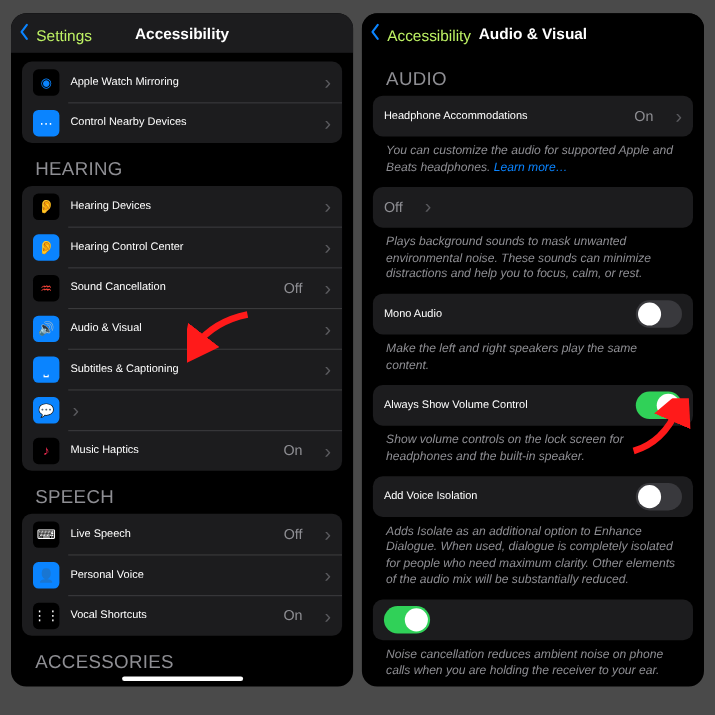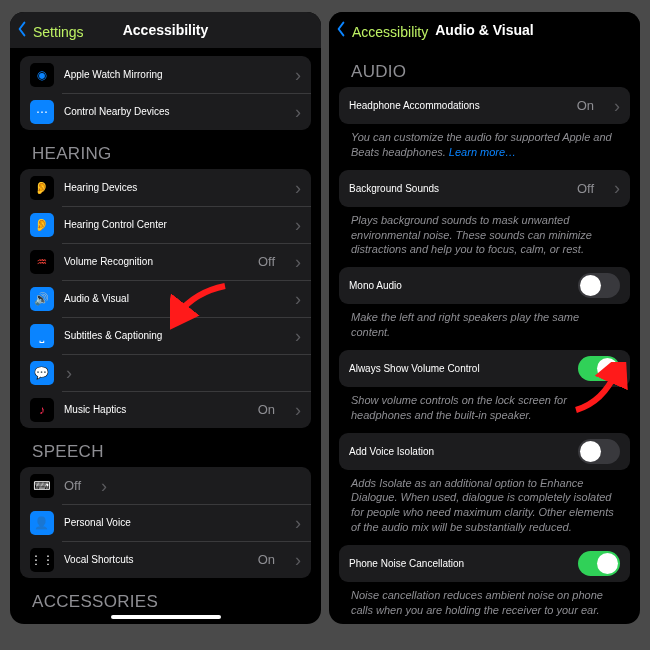--- a/index.html
+++ b/index.html
@@ -177,21 +177,21 @@
           <span class="label">Hearing Devices</span>
           <span class="chev">›</span>
         </div>
         <div class="row">
           <div class="icon" style="background: rgb(10, 132, 255); color: rgb(255, 255, 255);">👂</div>
           <span class="label">Hearing Control Center</span>
           <span class="chev">›</span>
         </div>
         <div class="row">
           <div class="icon" style="background: rgb(0, 0, 0); color: rgb(255, 69, 58);">♒︎</div>
-          <span class="label">Volume Recognition</span>
+          <span class="label">Sound Cancellation</span>
           <span class="value">Off</span>
           <span class="chev">›</span>
         </div>
         <div class="row">
           <div class="icon" style="background: rgb(10, 132, 255); color: rgb(255, 255, 255);">🔊</div>
           <span class="label">Audio &amp; Visual</span>
           <span class="chev">›</span>
         </div>
         <div class="row">
           <div class="icon" style="background: rgb(10, 132, 255); color: rgb(255, 255, 255);">⎵</div>
@@ -207,20 +207,21 @@
           <span class="label">Music Haptics</span>
           <span class="value">On</span>
           <span class="chev">›</span>
         </div>
       </div>
 
     <div class="section-header">SPEECH</div>
     <div class="group" id="left-group-speech">
         <div class="row">
           <div class="icon" style="background: rgb(0, 0, 0); color: rgb(255, 255, 255);">⌨︎</div>
+          <span class="label">Live Speech</span>
           <span class="value">Off</span>
           <span class="chev">›</span>
         </div>
         <div class="row">
           <div class="icon" style="background: rgb(10, 132, 255); color: rgb(255, 255, 255);">👤</div>
           <span class="label">Personal Voice</span>
           <span class="chev">›</span>
         </div>
         <div class="row">
           <div class="icon" style="background: rgb(0, 0, 0); color: rgb(255, 255, 255);">⋮⋮</div>
@@ -271,21 +272,20 @@
         <span class="value">On</span>
         <span class="chev">›</span>
       </div>
     </div>
     <div class="footer-text">
       <span>You can customize the audio for supported Apple and Beats headphones. </span><span class="link">Learn more…</span>
     </div>
 
     <div class="group mtop">
       <div class="row">
-        <span class="label">Background Sounds</span>
         <span class="value">Off</span>
         <span class="chev">›</span>
       </div>
     </div>
     <div class="footer-text">Plays background sounds to mask unwanted environmental noise. These sounds can minimize distractions and help you to focus, calm, or rest.</div>
 
     <div class="group mtop">
       <div class="row">
         <span class="label">Mono Audio</span>
         <div class="toggle off">
@@ -310,21 +310,20 @@
         <span class="label">Add Voice Isolation</span>
         <div class="toggle off">
             <div class="knob"></div>
           </div>
       </div>
     </div>
     <div class="footer-text">Adds Isolate as an additional option to Enhance Dialogue. When used, dialogue is completely isolated for people who need maximum clarity. Other elements of the audio mix will be substantially reduced.</div>
 
     <div class="group mtop">
       <div class="row">
-        <span class="label">Phone Noise Cancellation</span>
         <div class="toggle on">
             <div class="knob"></div>
           </div>
       </div>
     </div>
     <div class="footer-text">Noise cancellation reduces ambient noise on phone calls when you are holding the receiver to your ear.</div>
 
   </div>
 
   <div class="arrow" style="right:12px; top:350px;">

